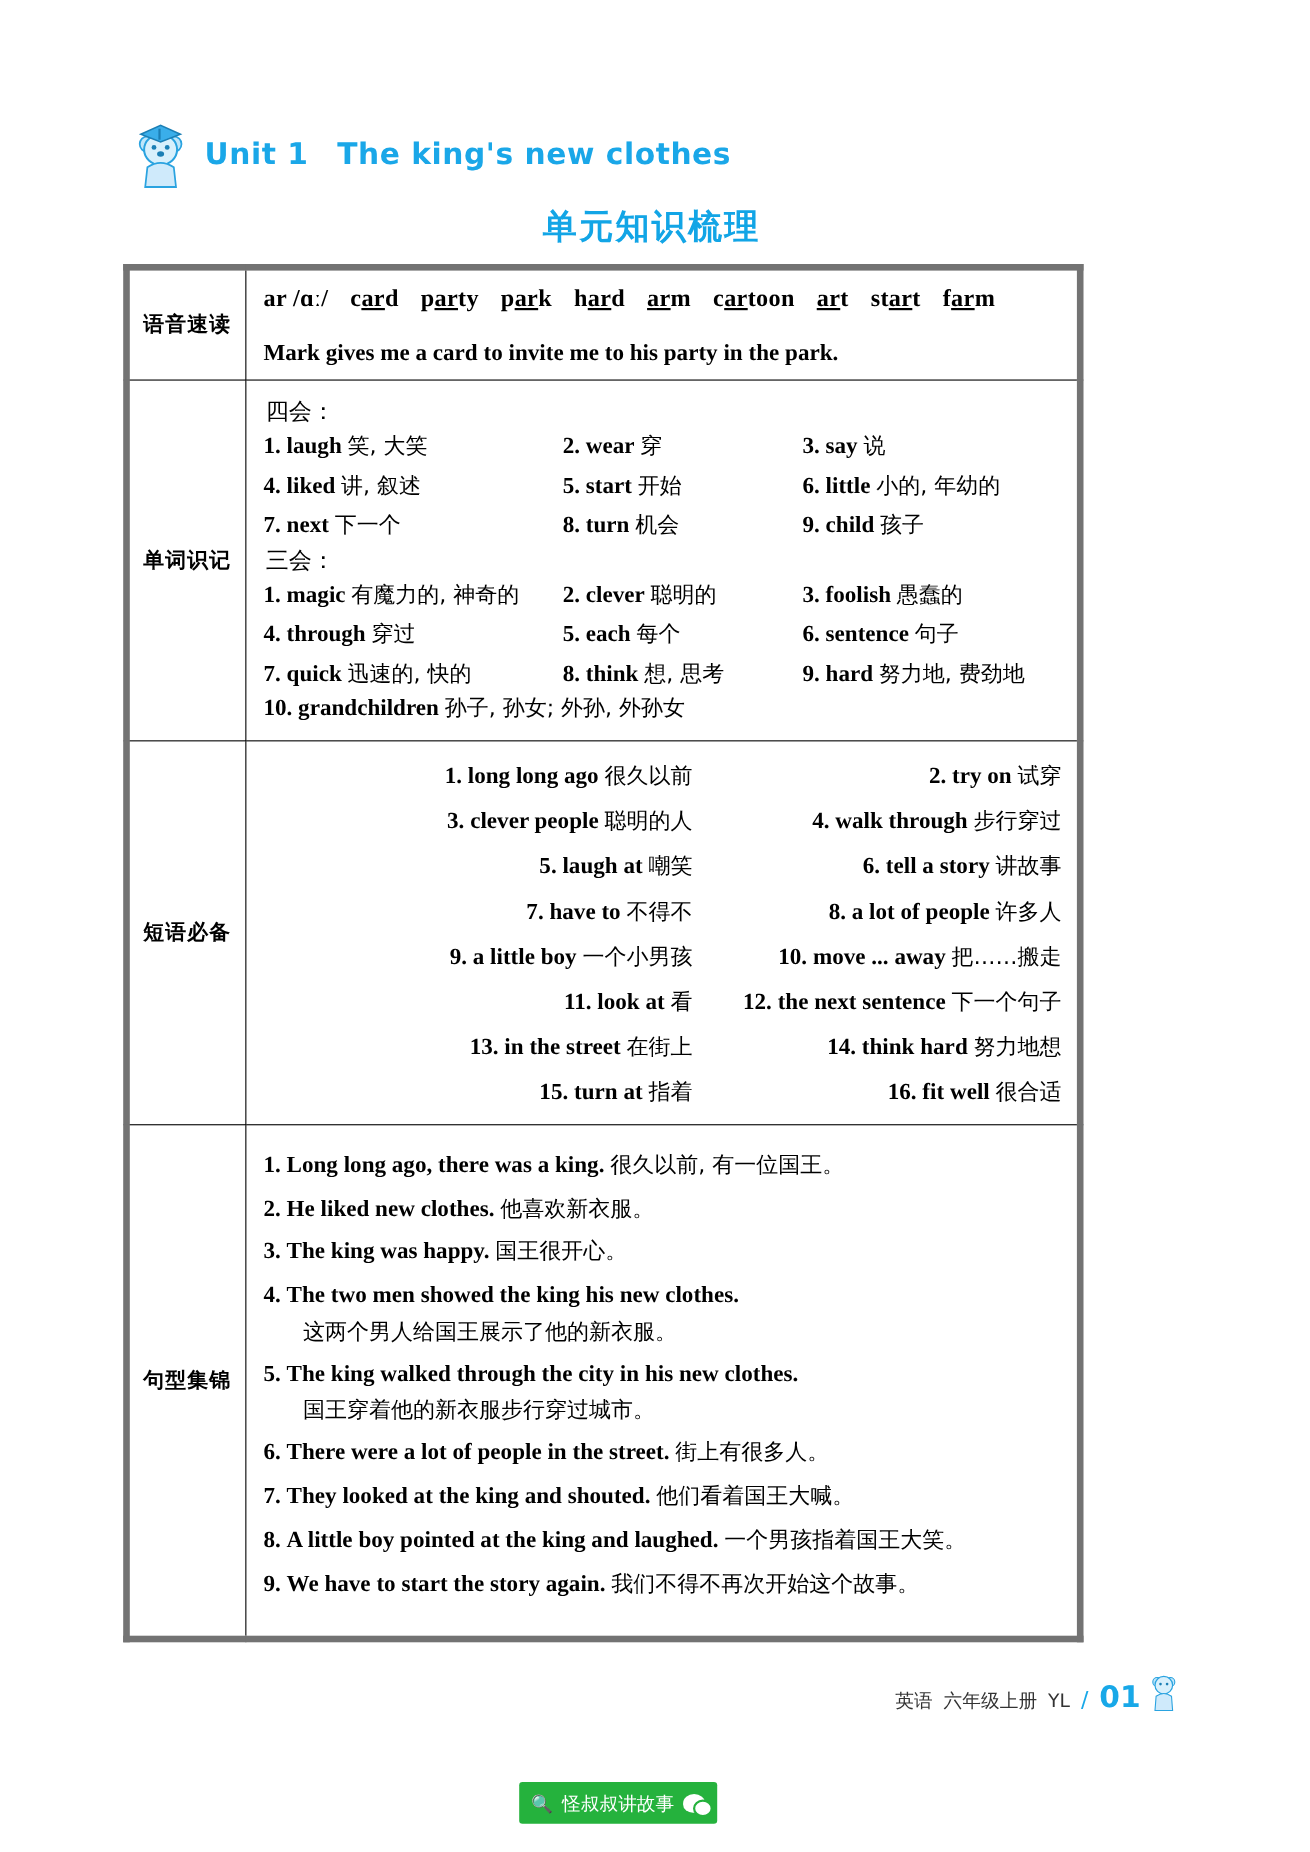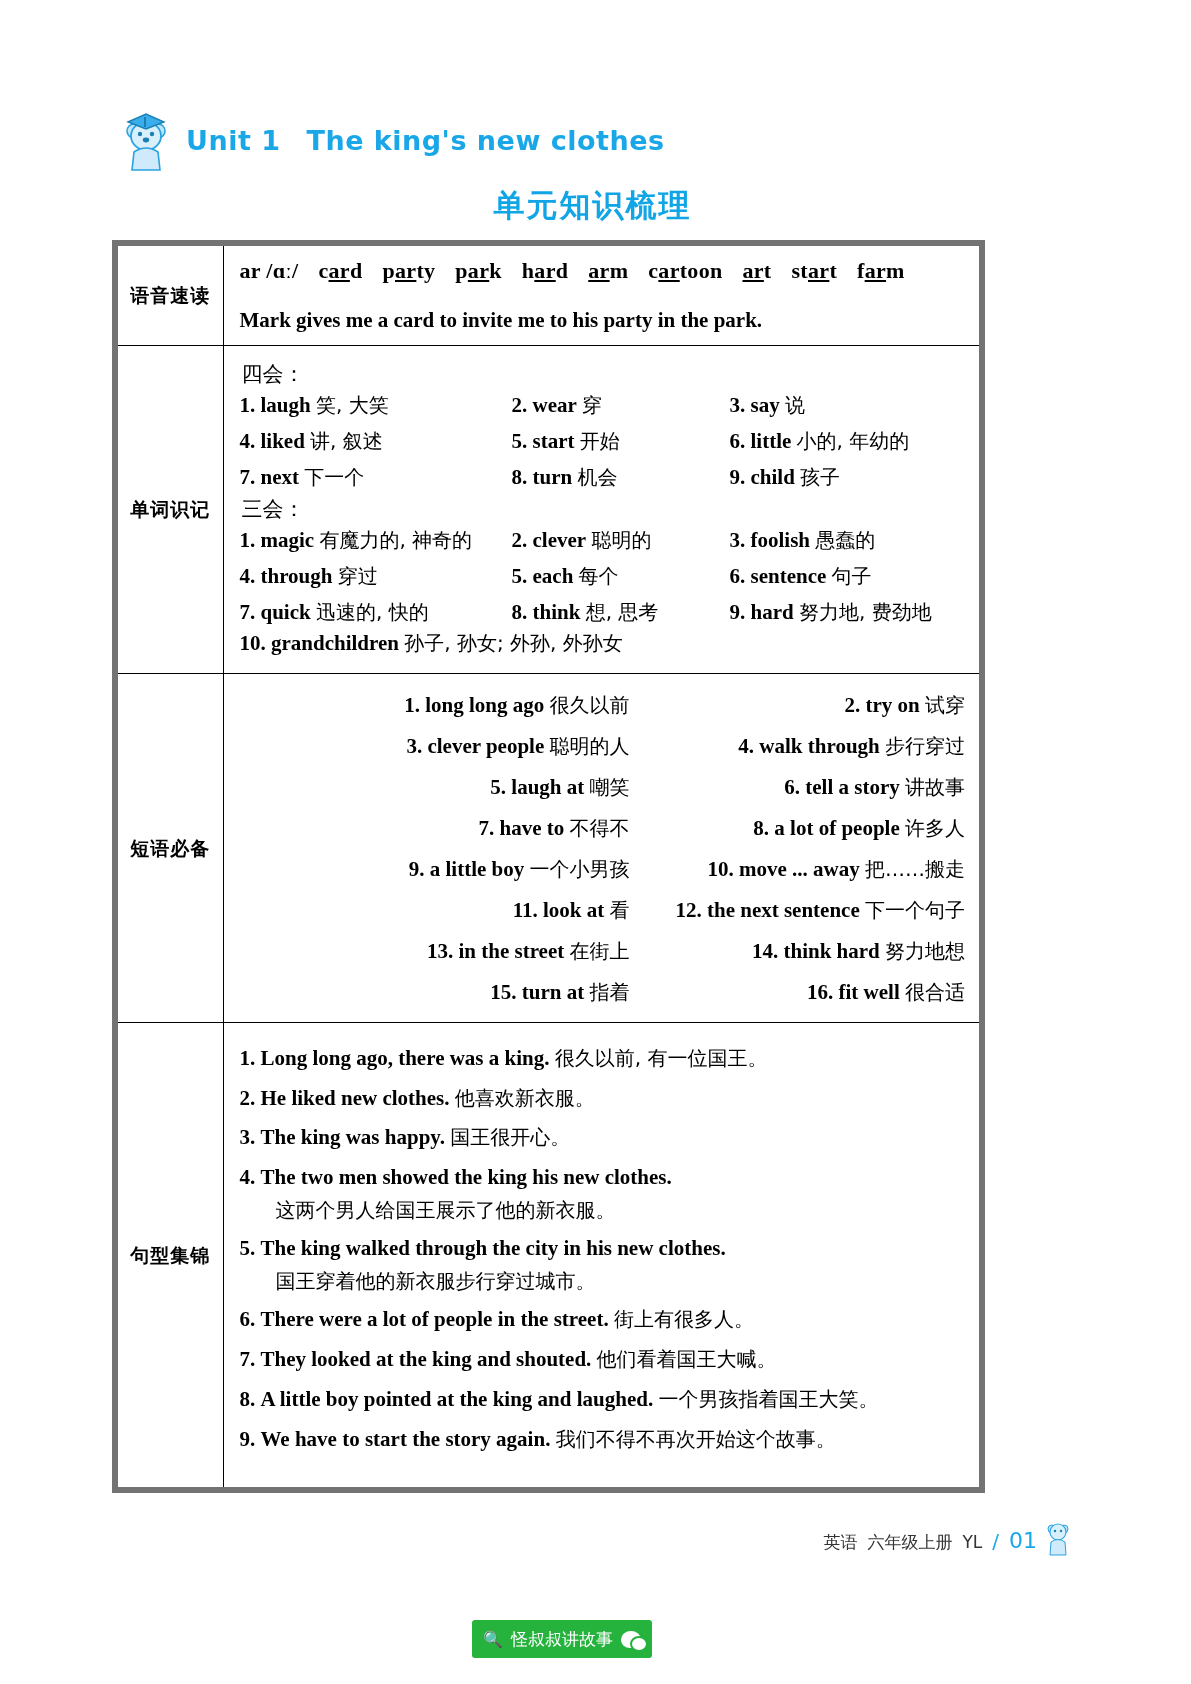--- a/index.html
+++ b/index.html
@@ -171,21 +171,21 @@
     right: 154px; top: 1528px;
     display: flex;
     align-items: baseline;
     gap: 10px;
     font-family: "DejaVu Sans", "Liberation Sans", sans-serif;
     text-align: center;
   }
   .footer .meta { font-size: 17px; color: #333; }
   .footer .slash { font-size: 20px; color: #18a8e8; }
   .footer .pageno {
-    font-size: 22px; font-weight: normal; color: #18a8e8;
+    font-size: 27px; font-weight: bold; color: #18a8e8;
   }
   .footer-mascot {
     position: absolute;
     right: 118px; top: 1520px;
     width: 30px; height: 40px;
   }
 
   .wechat-bar {
     position: absolute;
     left: 472px; top: 1620px;

